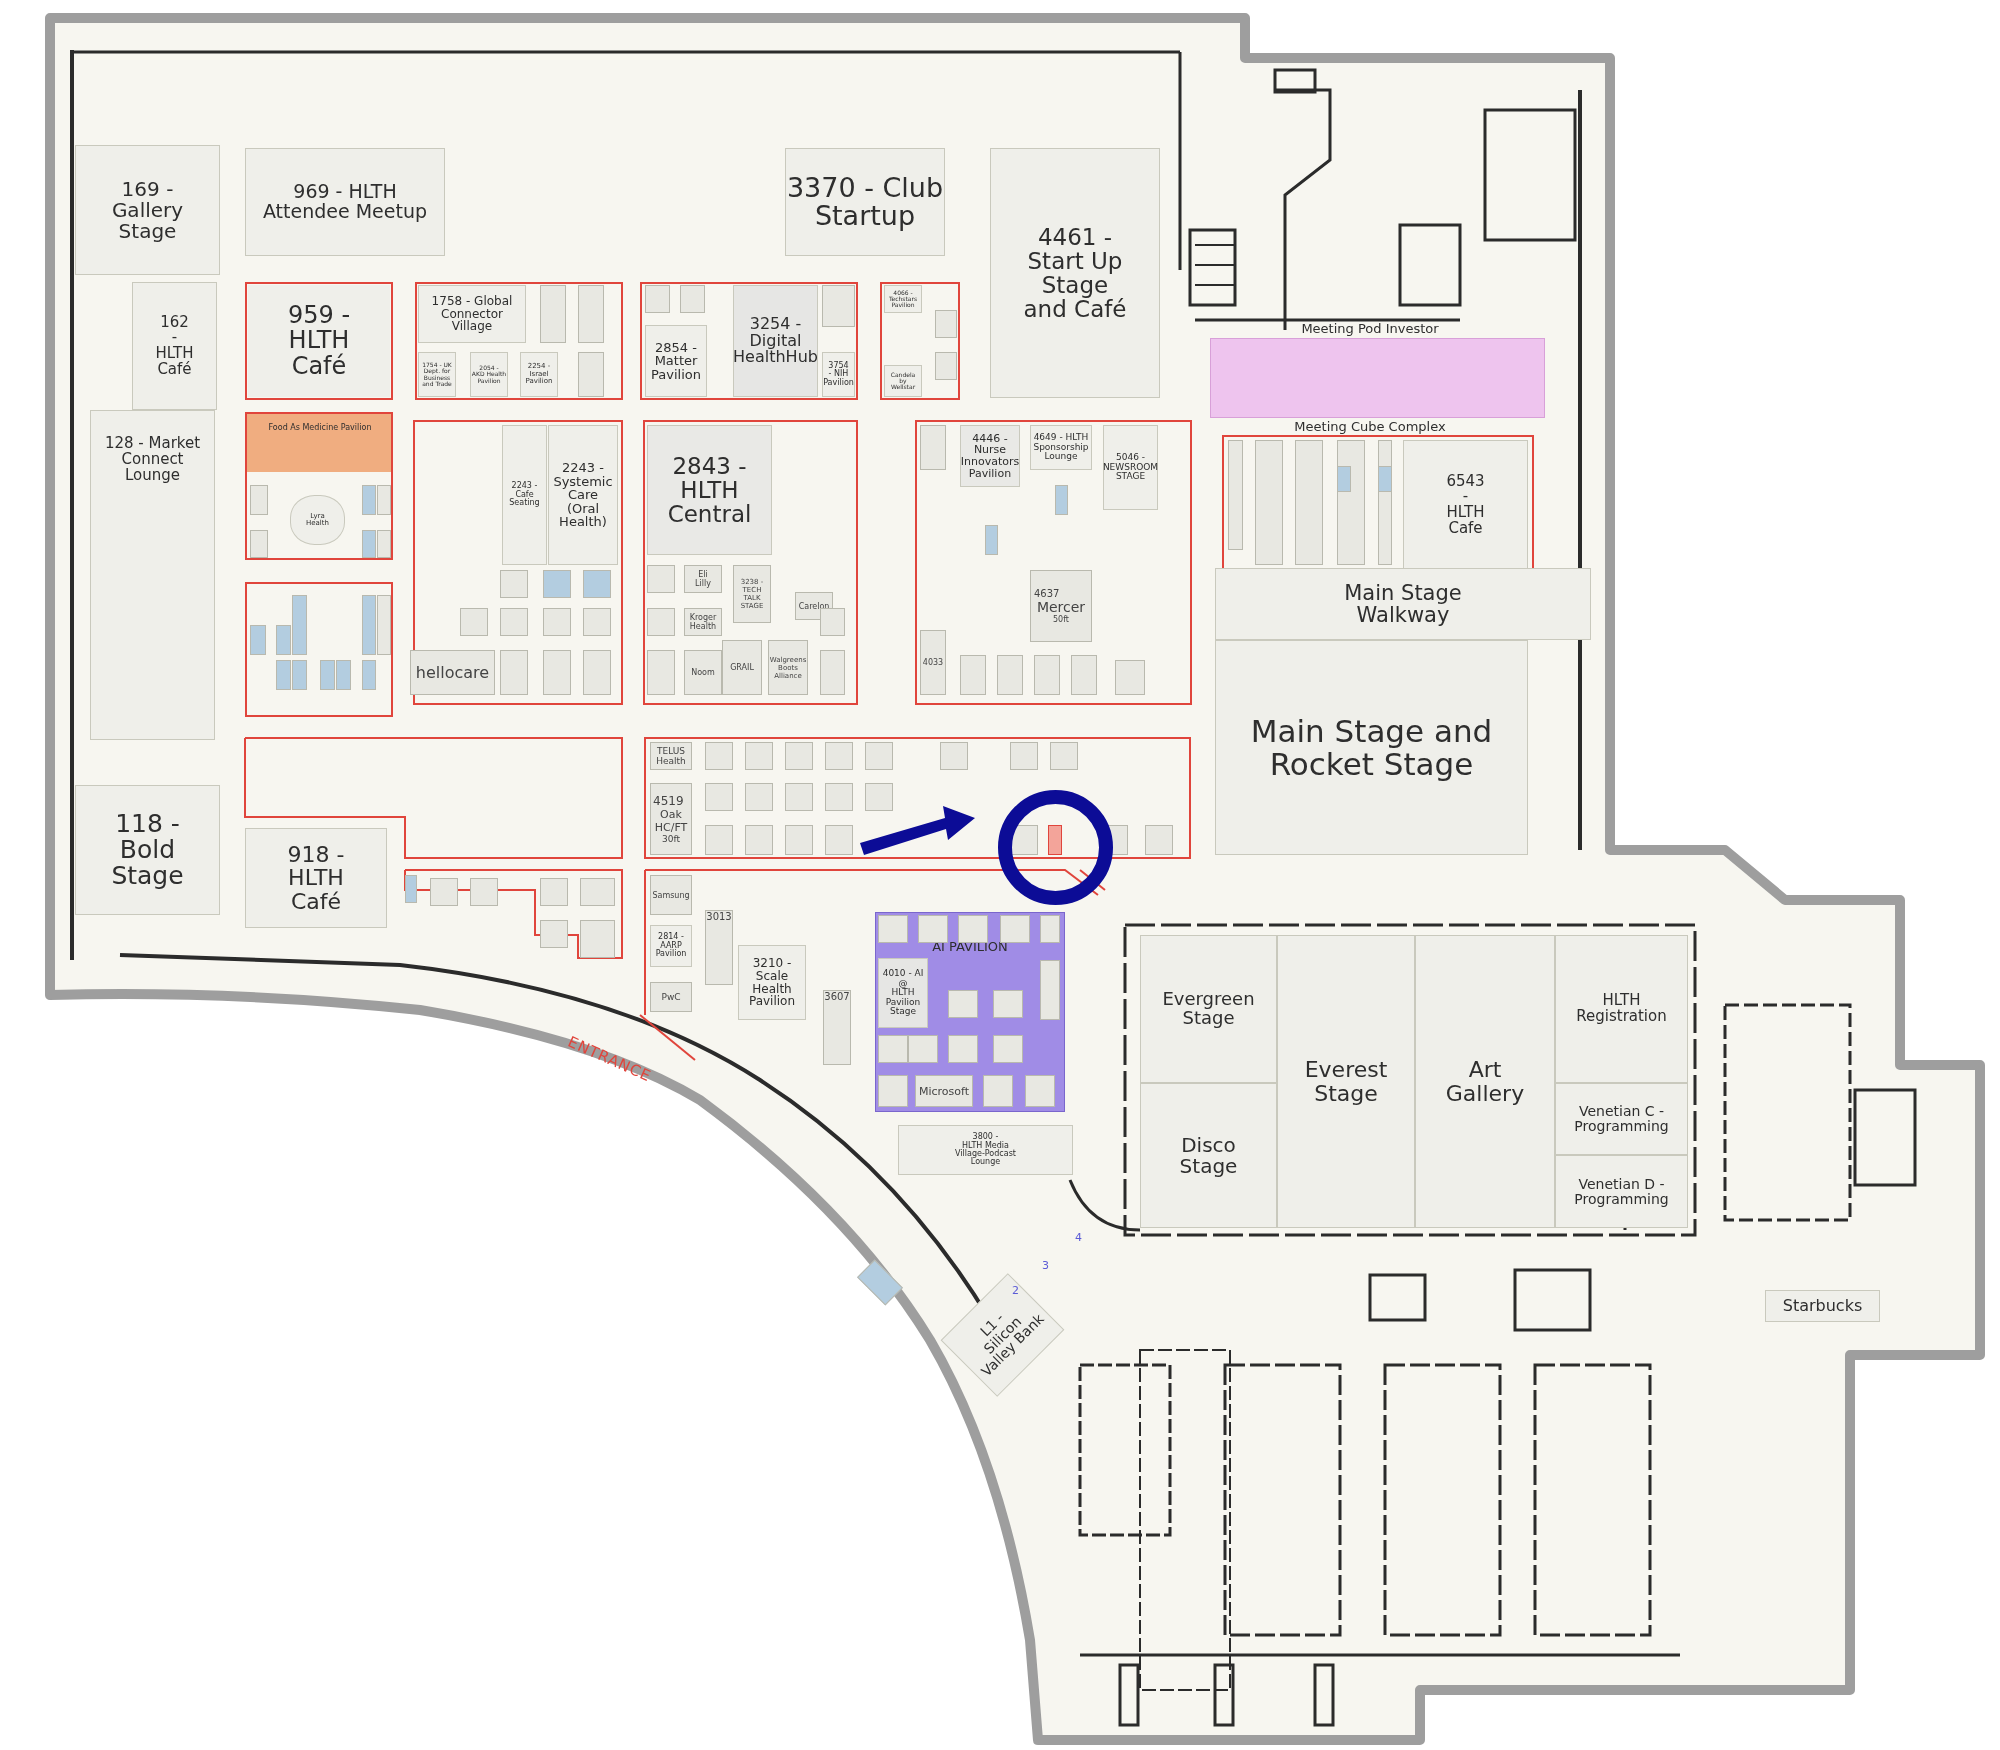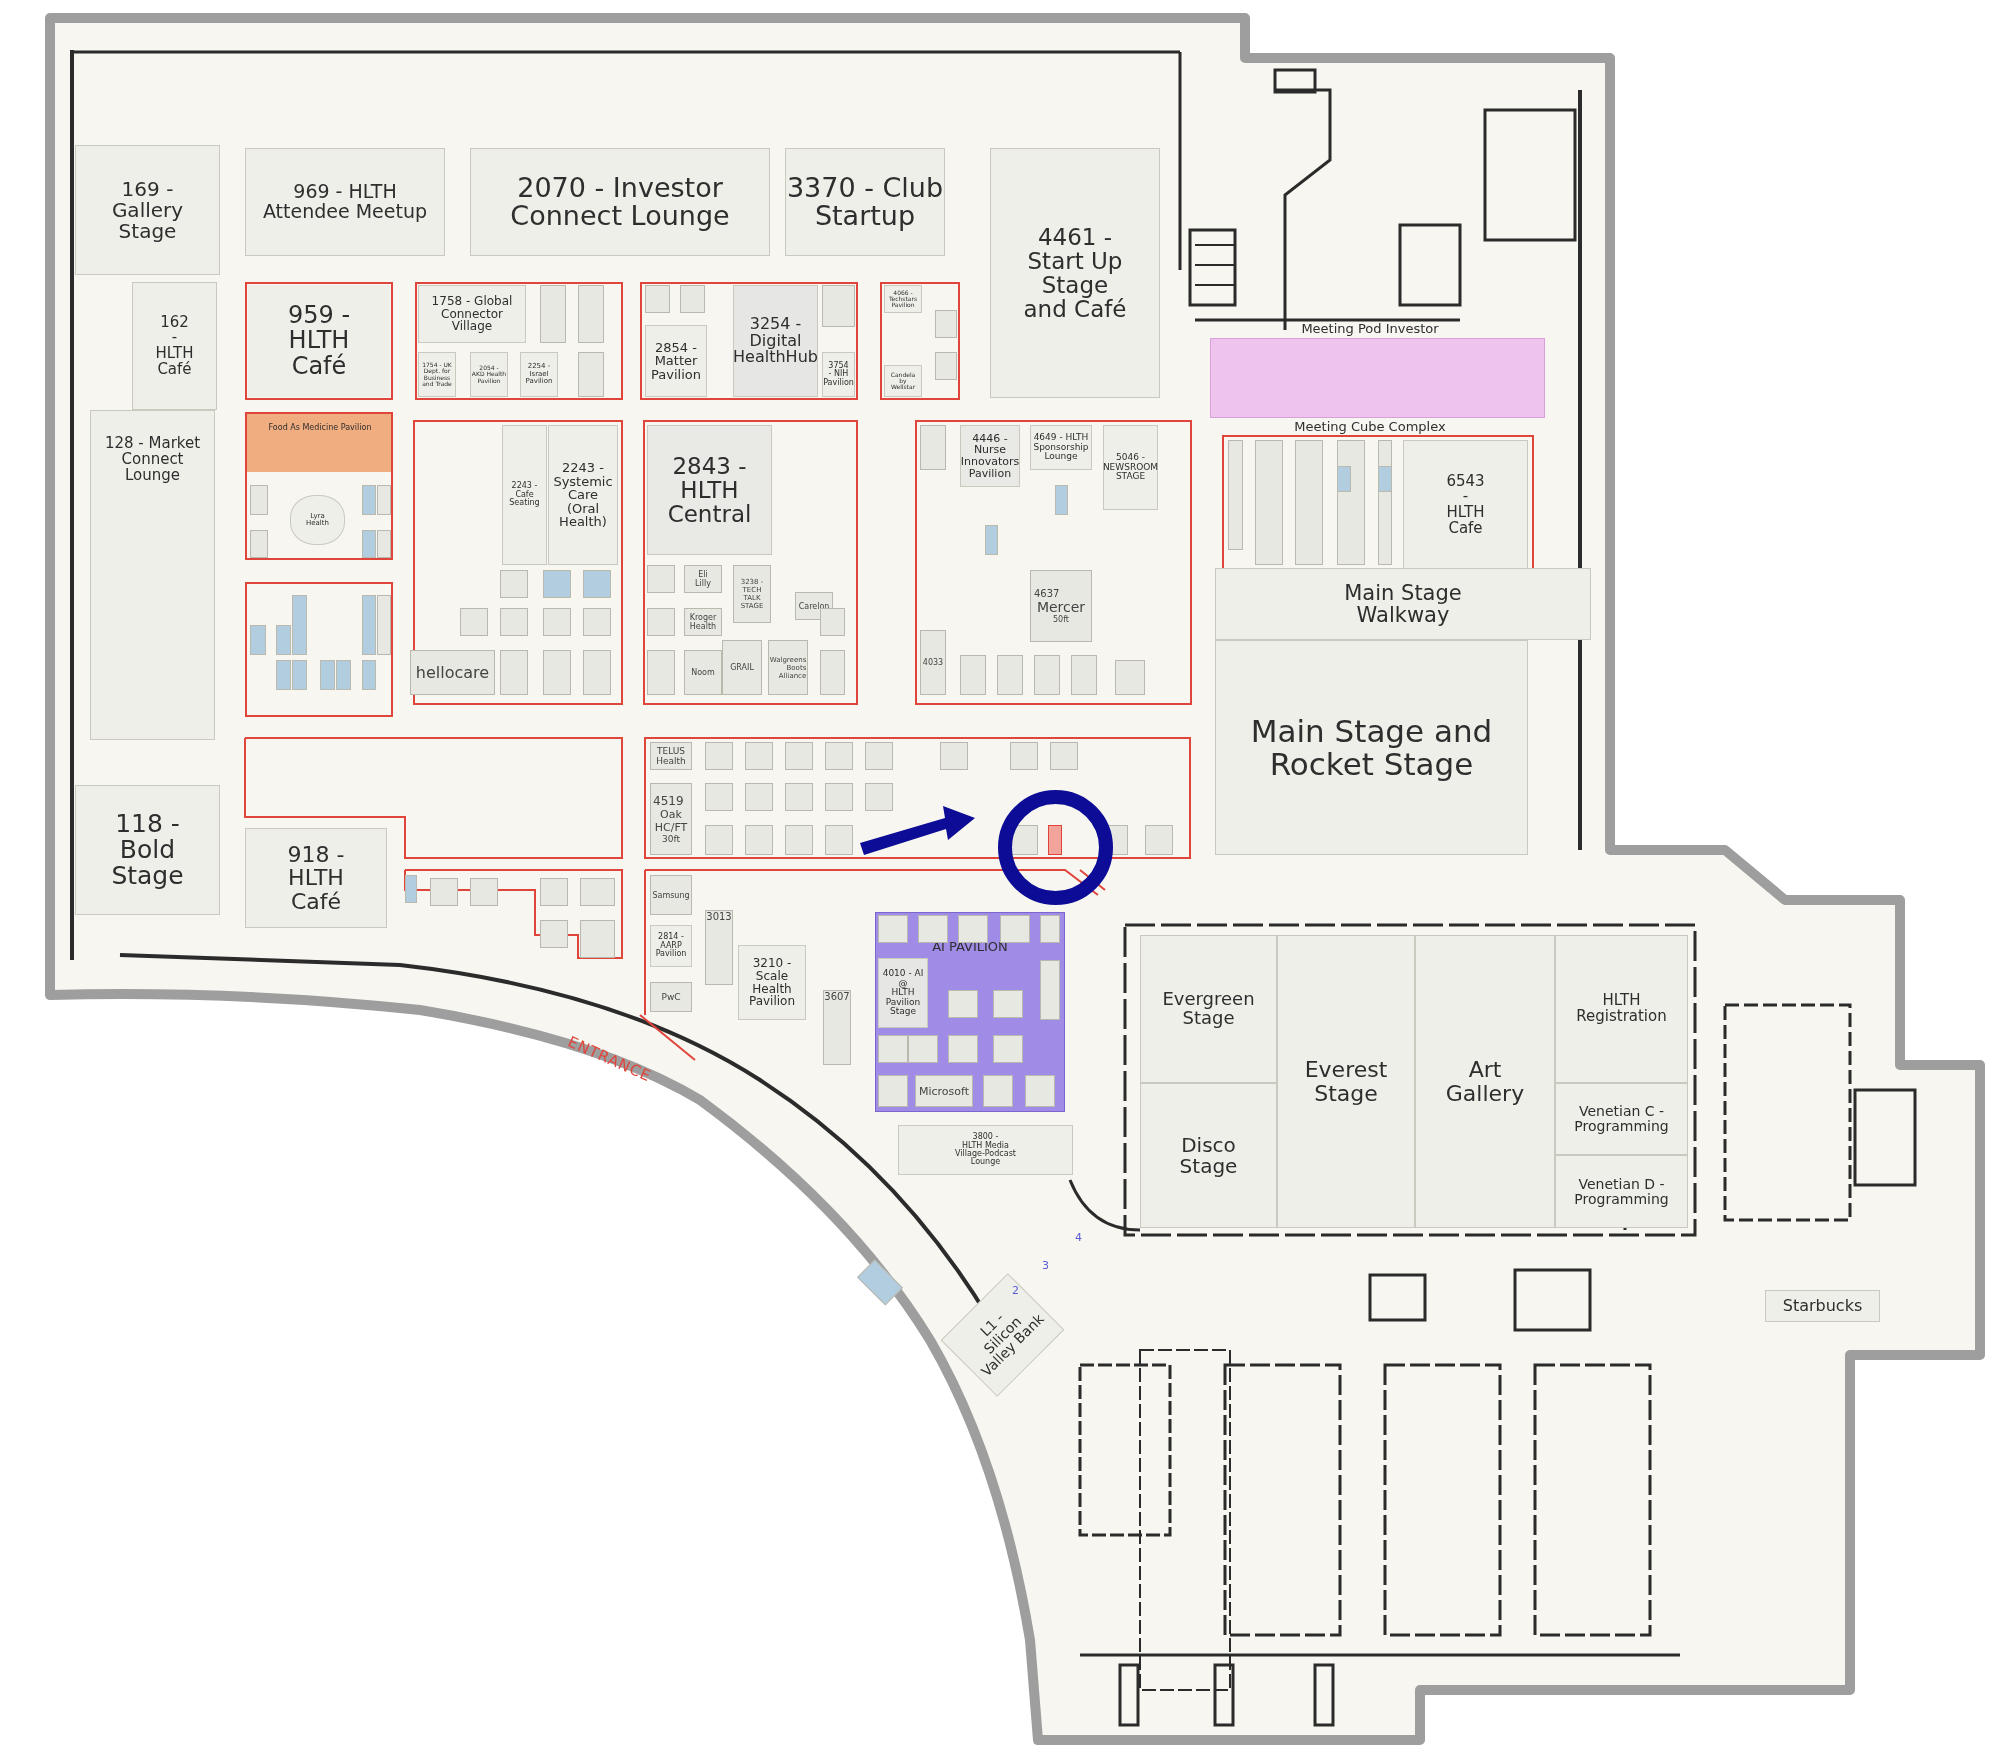--- a/index.html
+++ b/index.html
@@ -70,24 +70,20 @@
 
   <div class="zone" style="left:75px;top:145px;width:145px;height:130px;font-size:20px;">
       <span>169 -
 Gallery
 Stage</span>
     </div>
   <div class="zone" style="left:245px;top:148px;width:200px;height:108px;font-size:19px;">
       <span>969 - HLTH
 Attendee Meetup</span>
     </div>
-  <div class="zone" style="left:470px;top:148px;width:300px;height:108px;font-size:27px;">
-      <span>2070 - Investor
-Connect Lounge</span>
-    </div>
   <div class="zone" style="left:785px;top:148px;width:160px;height:108px;font-size:27px;">
       <span>3370 - Club
 Startup</span>
     </div>
   <div class="zone" style="left:990px;top:148px;width:170px;height:250px;font-size:23px;">
       <span>4461 -
 Start Up
 Stage
 and Café</span>
     </div>
@@ -255,21 +251,21 @@
     </div>
   <div class="booth" style="left:820px;top:608px;width:25px;height:28px;"></div>
   <div class="booth" style="left:647px;top:650px;width:28px;height:45px;"></div>
   <div class="booth" style="left:684px;top:650px;width:38px;height:45px;">
       <span>Noom</span>
     </div>
   <div class="booth" style="left:722px;top:640px;width:40px;height:55px;">
       <span>GRAIL</span>
     </div>
   <div class="booth" style="left:768px;top:640px;width:40px;height:55px;font-size:7px;">
-      <span style="white-space:pre-line;text-align:right;">Walgreens
+      <span style="white-space:pre-line;">Walgreens
 Boots
 Alliance</span>
     </div>
   <div class="booth" style="left:820px;top:650px;width:25px;height:45px;"></div>
 
   <div class="pav" style="left:915px;top:420px;width:277px;height:285px;"></div>
   <div class="booth" style="left:920px;top:425px;width:26px;height:45px;"></div>
   <div class="zone" style="left:960px;top:425px;width:60px;height:62px;font-size:11px;background:#e9e9e6;">
       <span>4446 -
 Nurse

